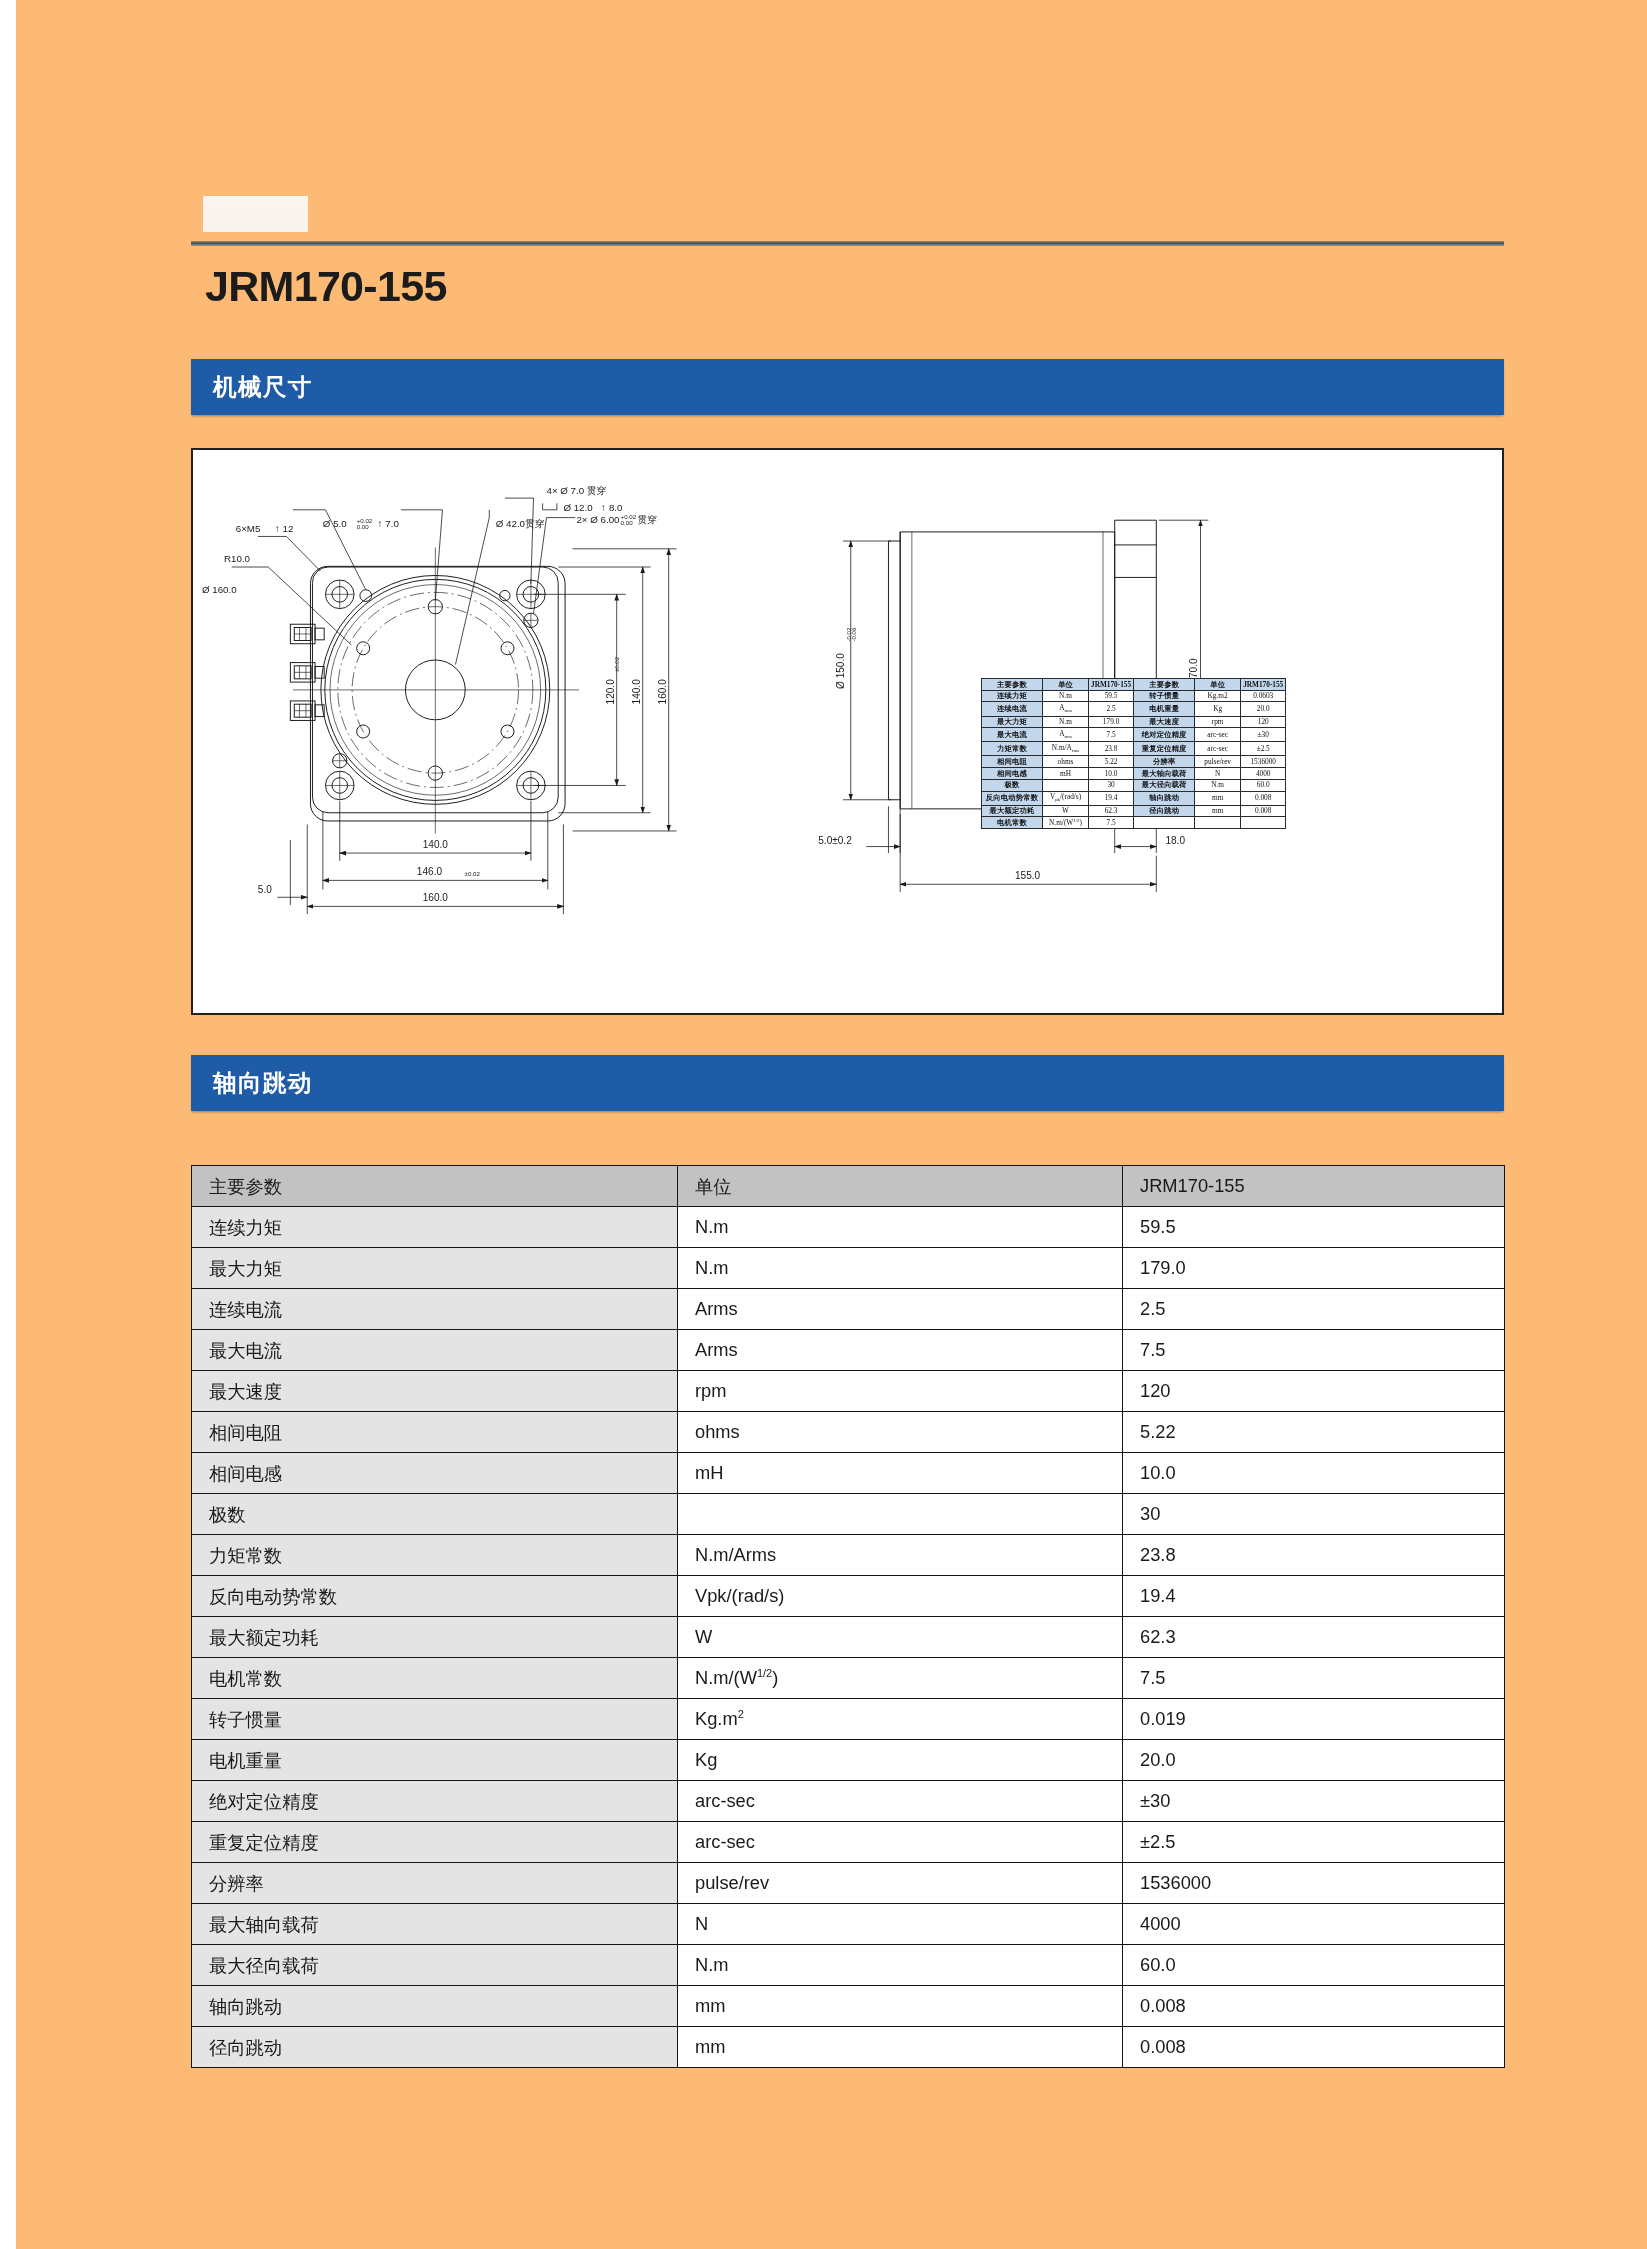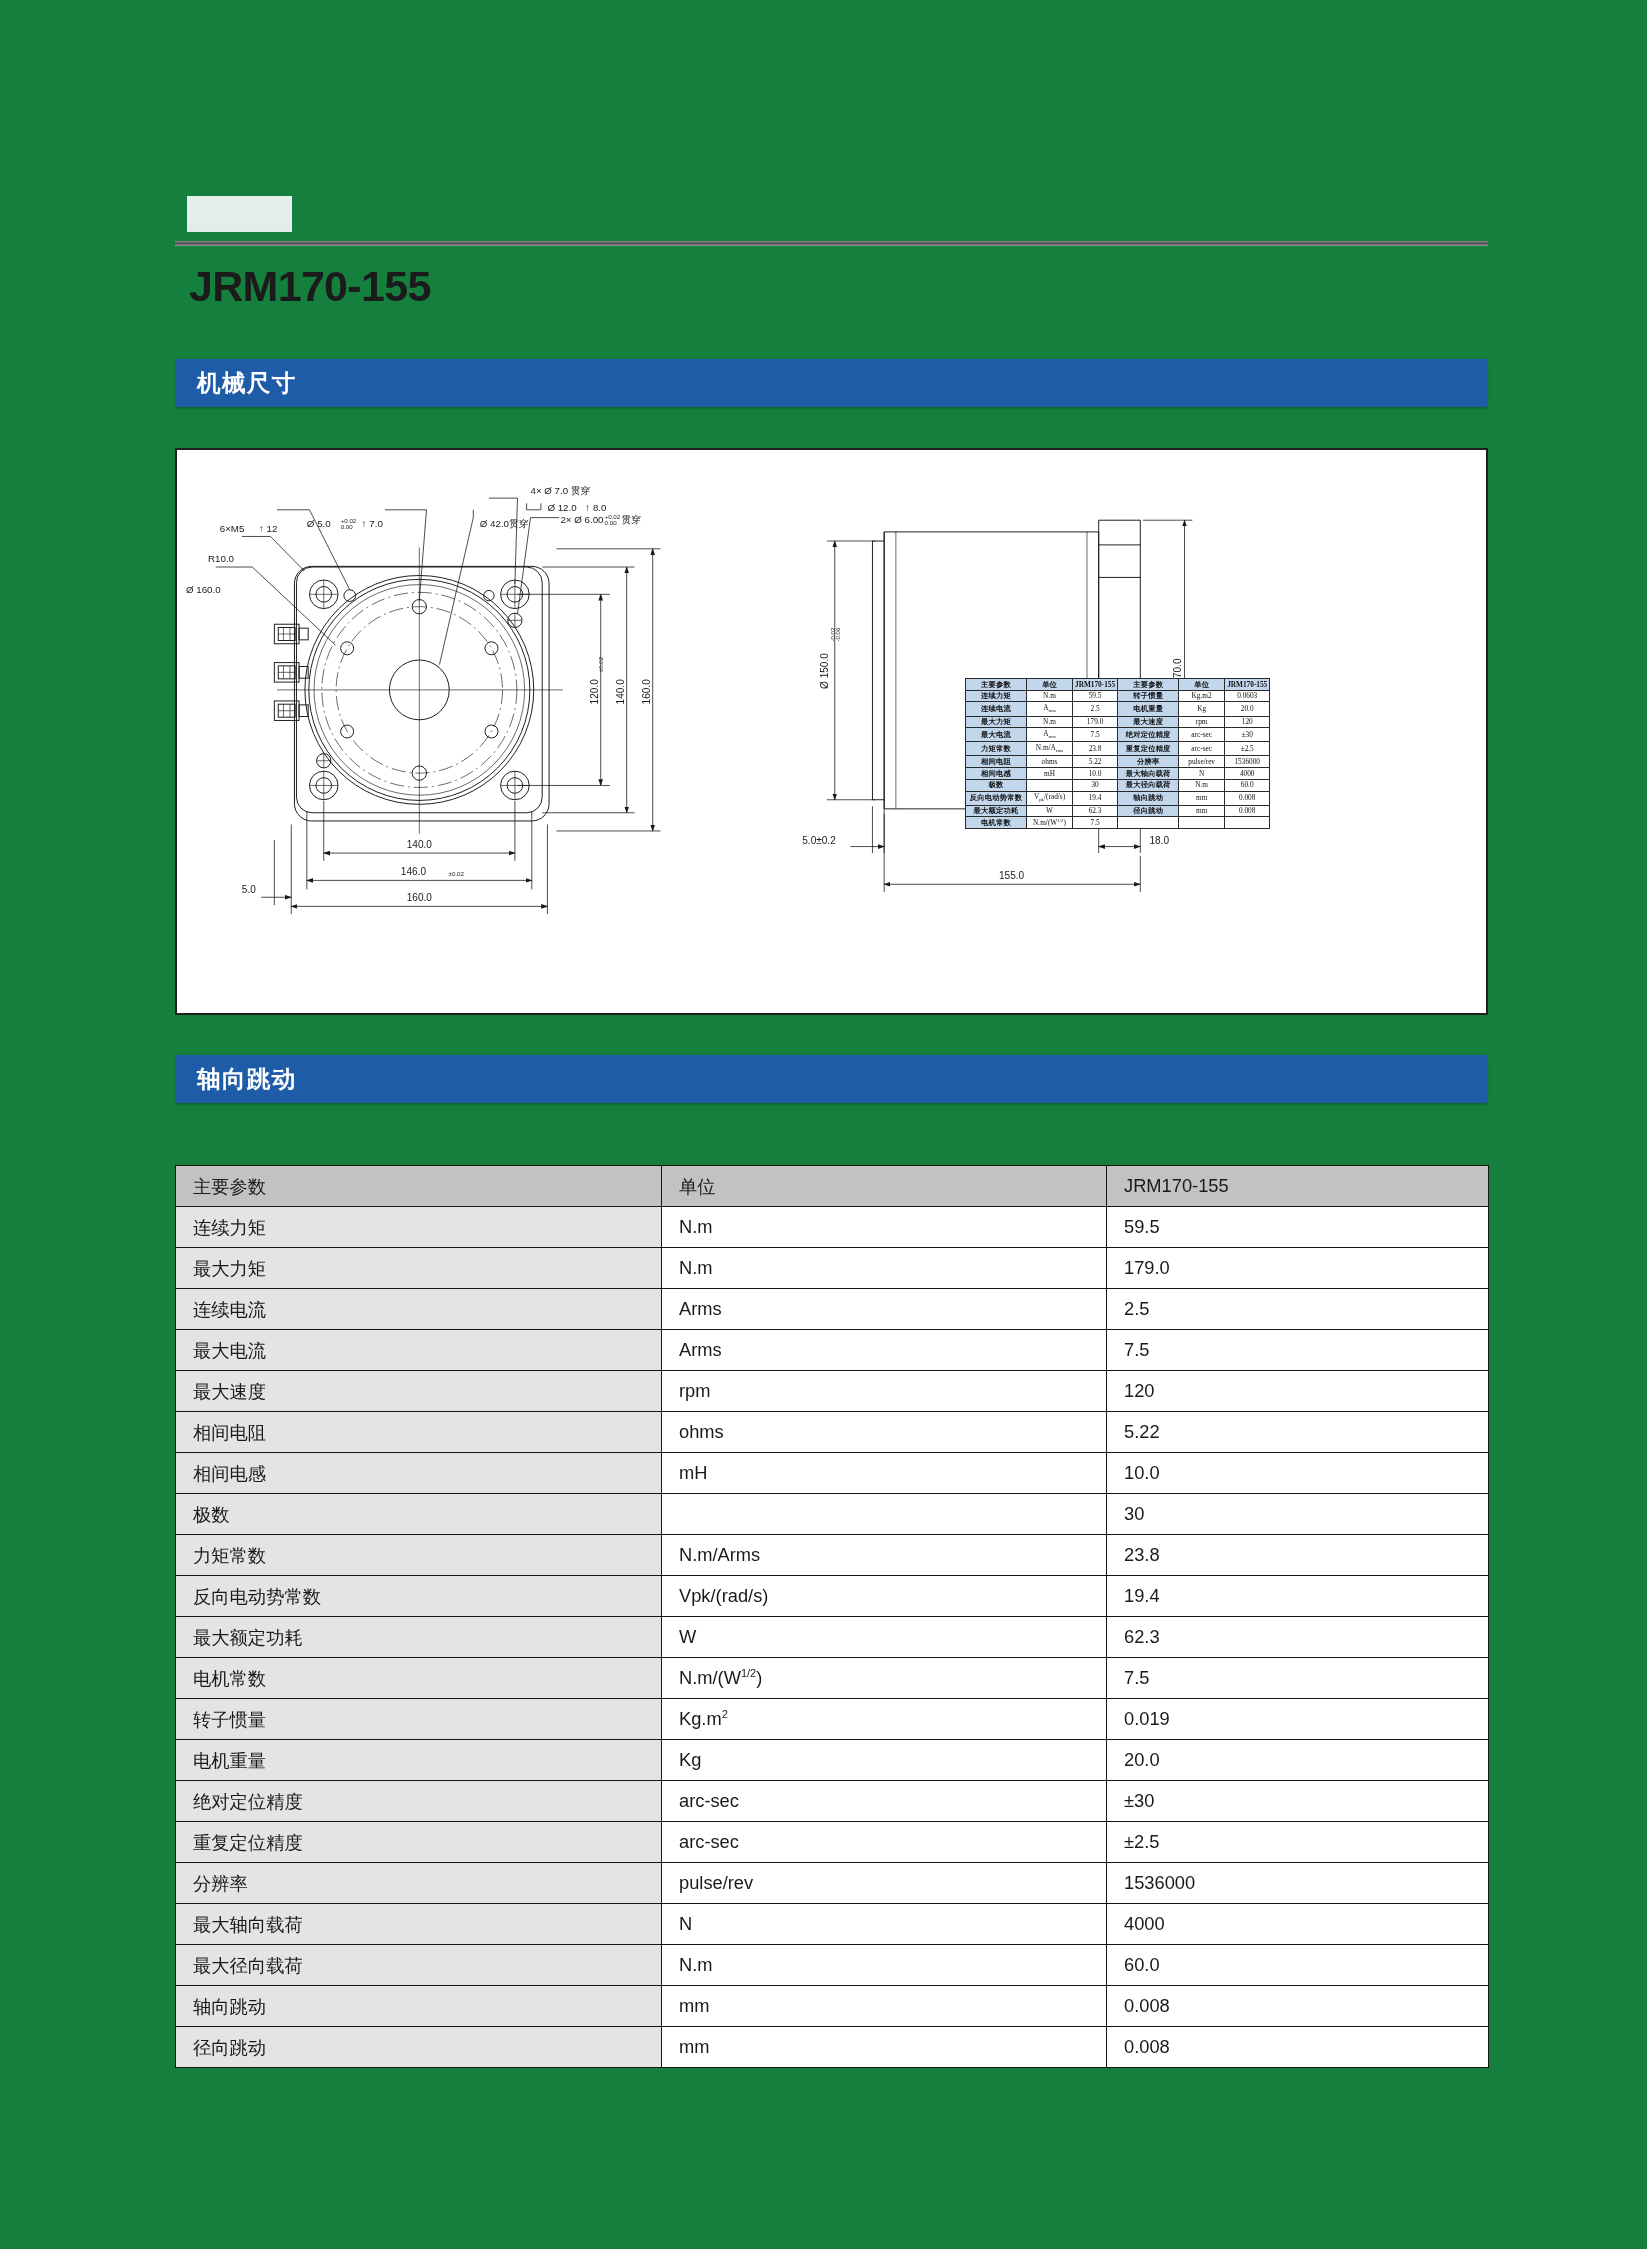--- a/index.html
+++ b/index.html
@@ -7,21 +7,22 @@
   body{
     width:1647px;height:2250px;
     background:#ffffff;
     font-family:"Liberation Sans","DejaVu Sans",sans-serif;
     color:#1a1a1a;
     position:relative;
     overflow:hidden;
   }
   .page{
     position:absolute;inset:0;
-    background:#15803d;
+    background:#fdba74;
+    margin-left:16px;
   }
   
   .watermark{
     position:absolute;left:187px;top:196px;
     width:105px;height:36px;
     background:linear-gradient(180deg,#fbfcfd 0%,#f7f9fb 100%);
     opacity:.9;
   }
   .top-rule{
     position:absolute;left:175px;top:241px;
@@ -32,21 +33,21 @@
   .page-title{
     position:absolute;left:189px;top:262px;
     font-size:43px;font-weight:bold;
     letter-spacing:-0.7px;
     color:#1b1b1b;
     white-space:nowrap;
   }
   
   .section-bar{
     position:absolute;left:175px;
-    width:1313px;height:48px;
+    width:1313px;height:56px;
     background:#1f5ca8;
     box-shadow:0 2px 2.6px -1.3px rgba(0,0,0,.35);
   }
   .section-bar .label{
     position:absolute;left:22px;top:50%;
     transform:translateY(-50%);
     color:#ffffff;font-size:23.6px;font-weight:bold;
     letter-spacing:1.3px;
     white-space:nowrap;
   }

